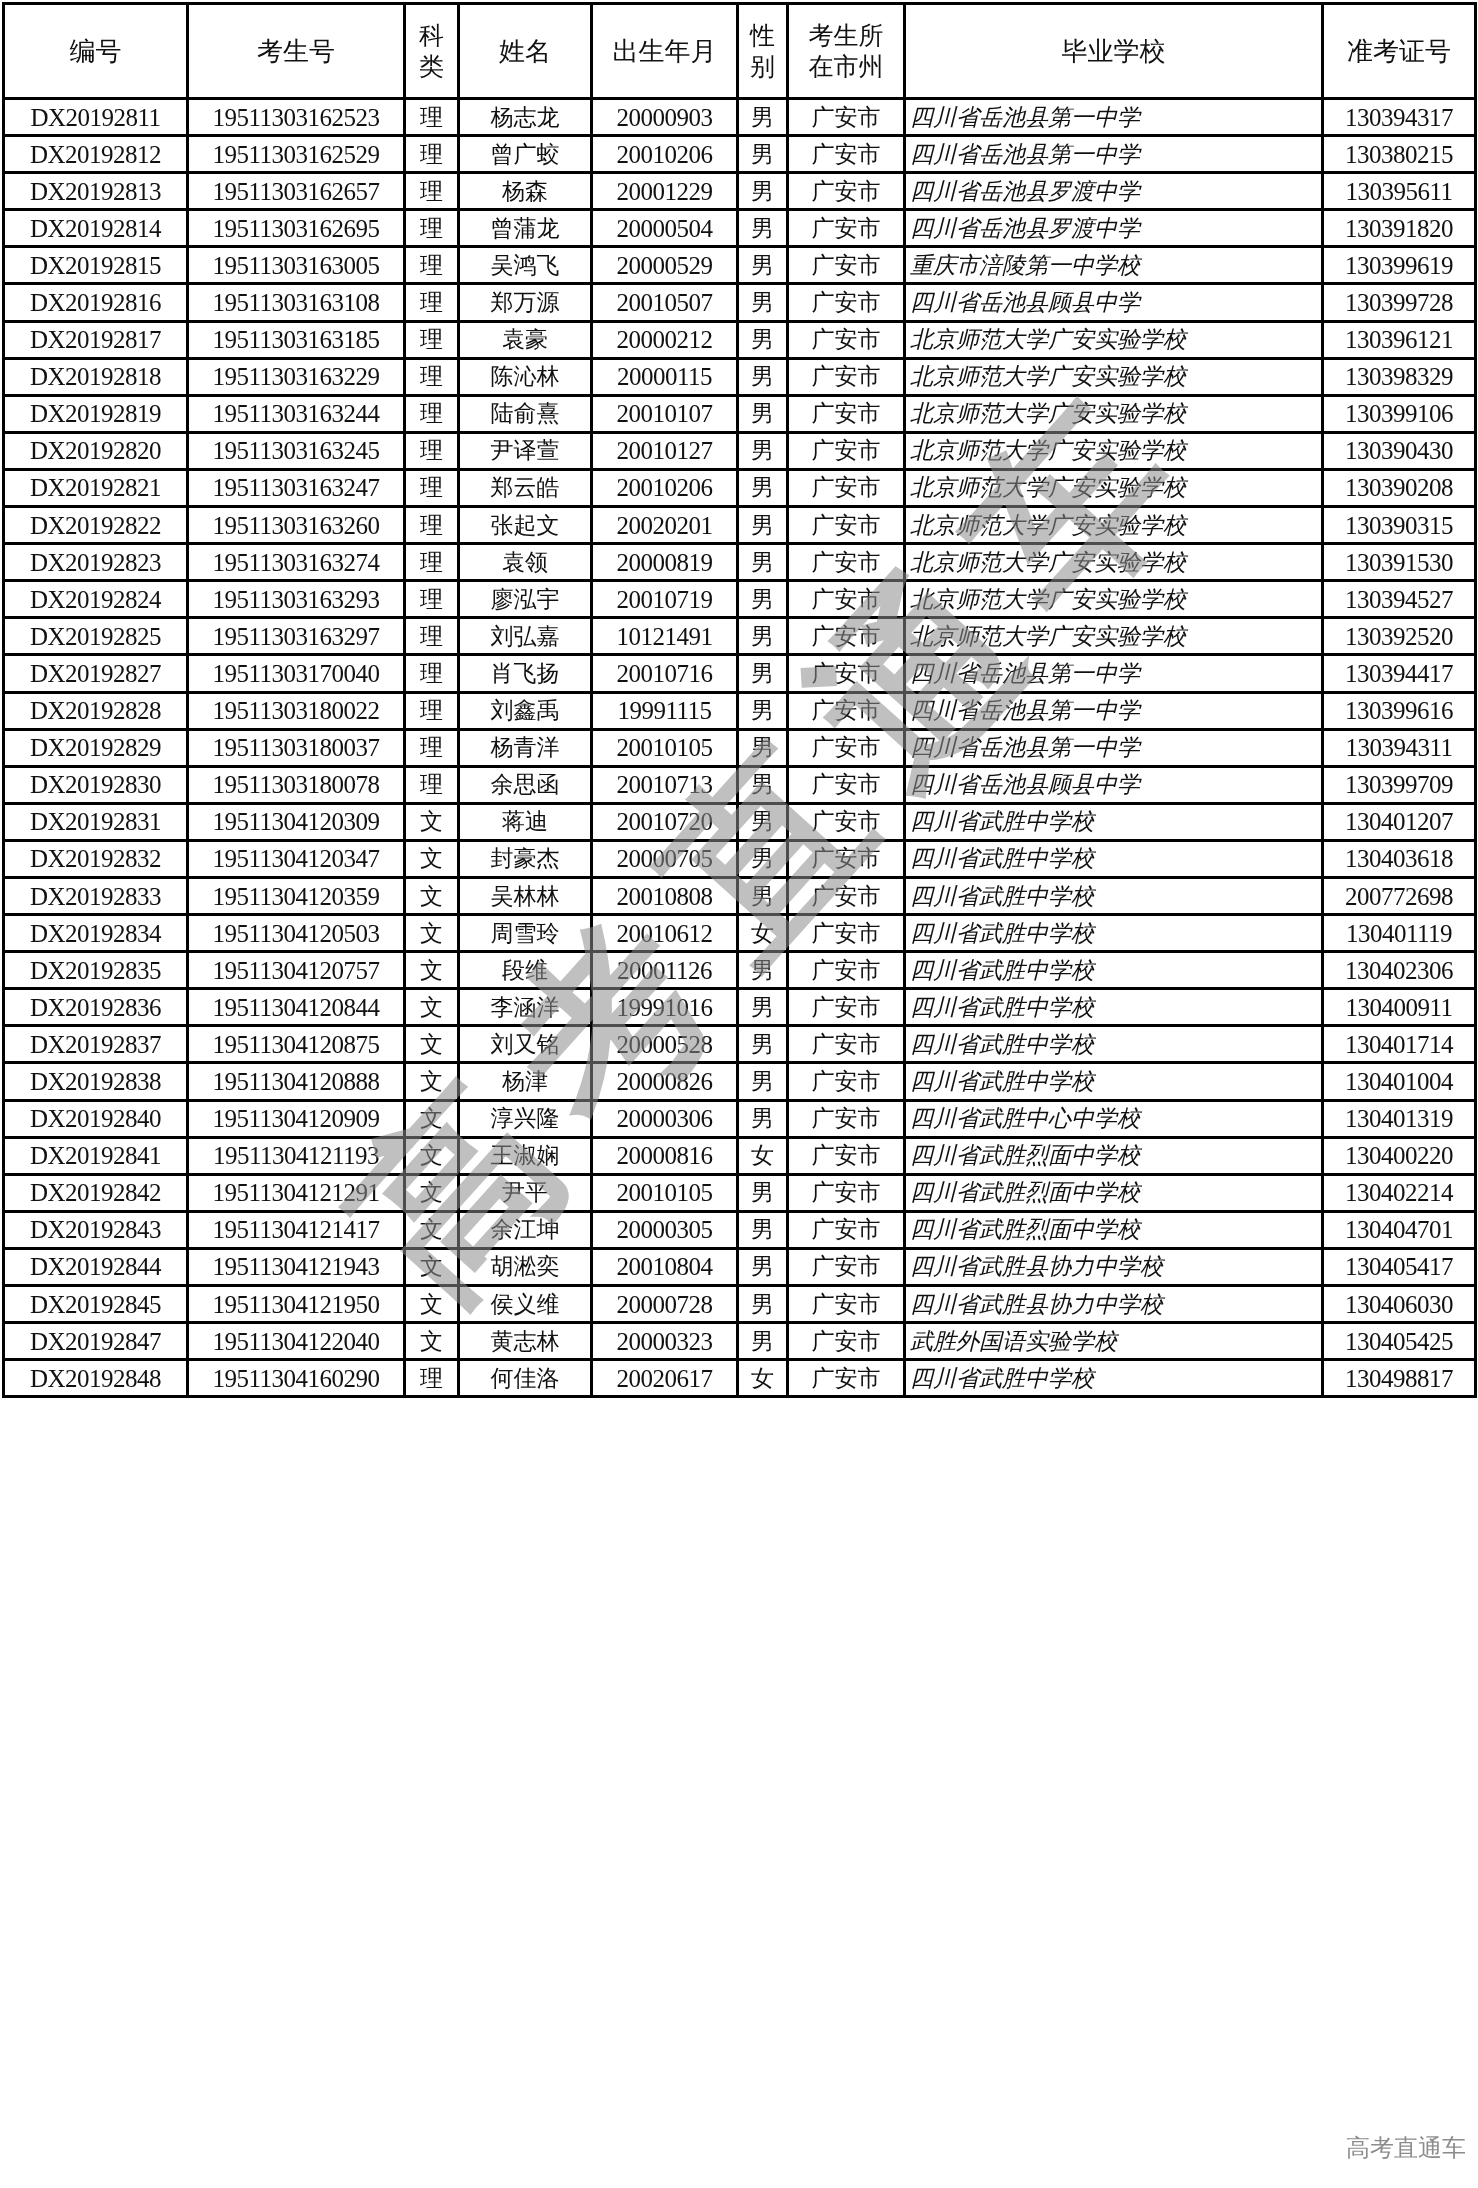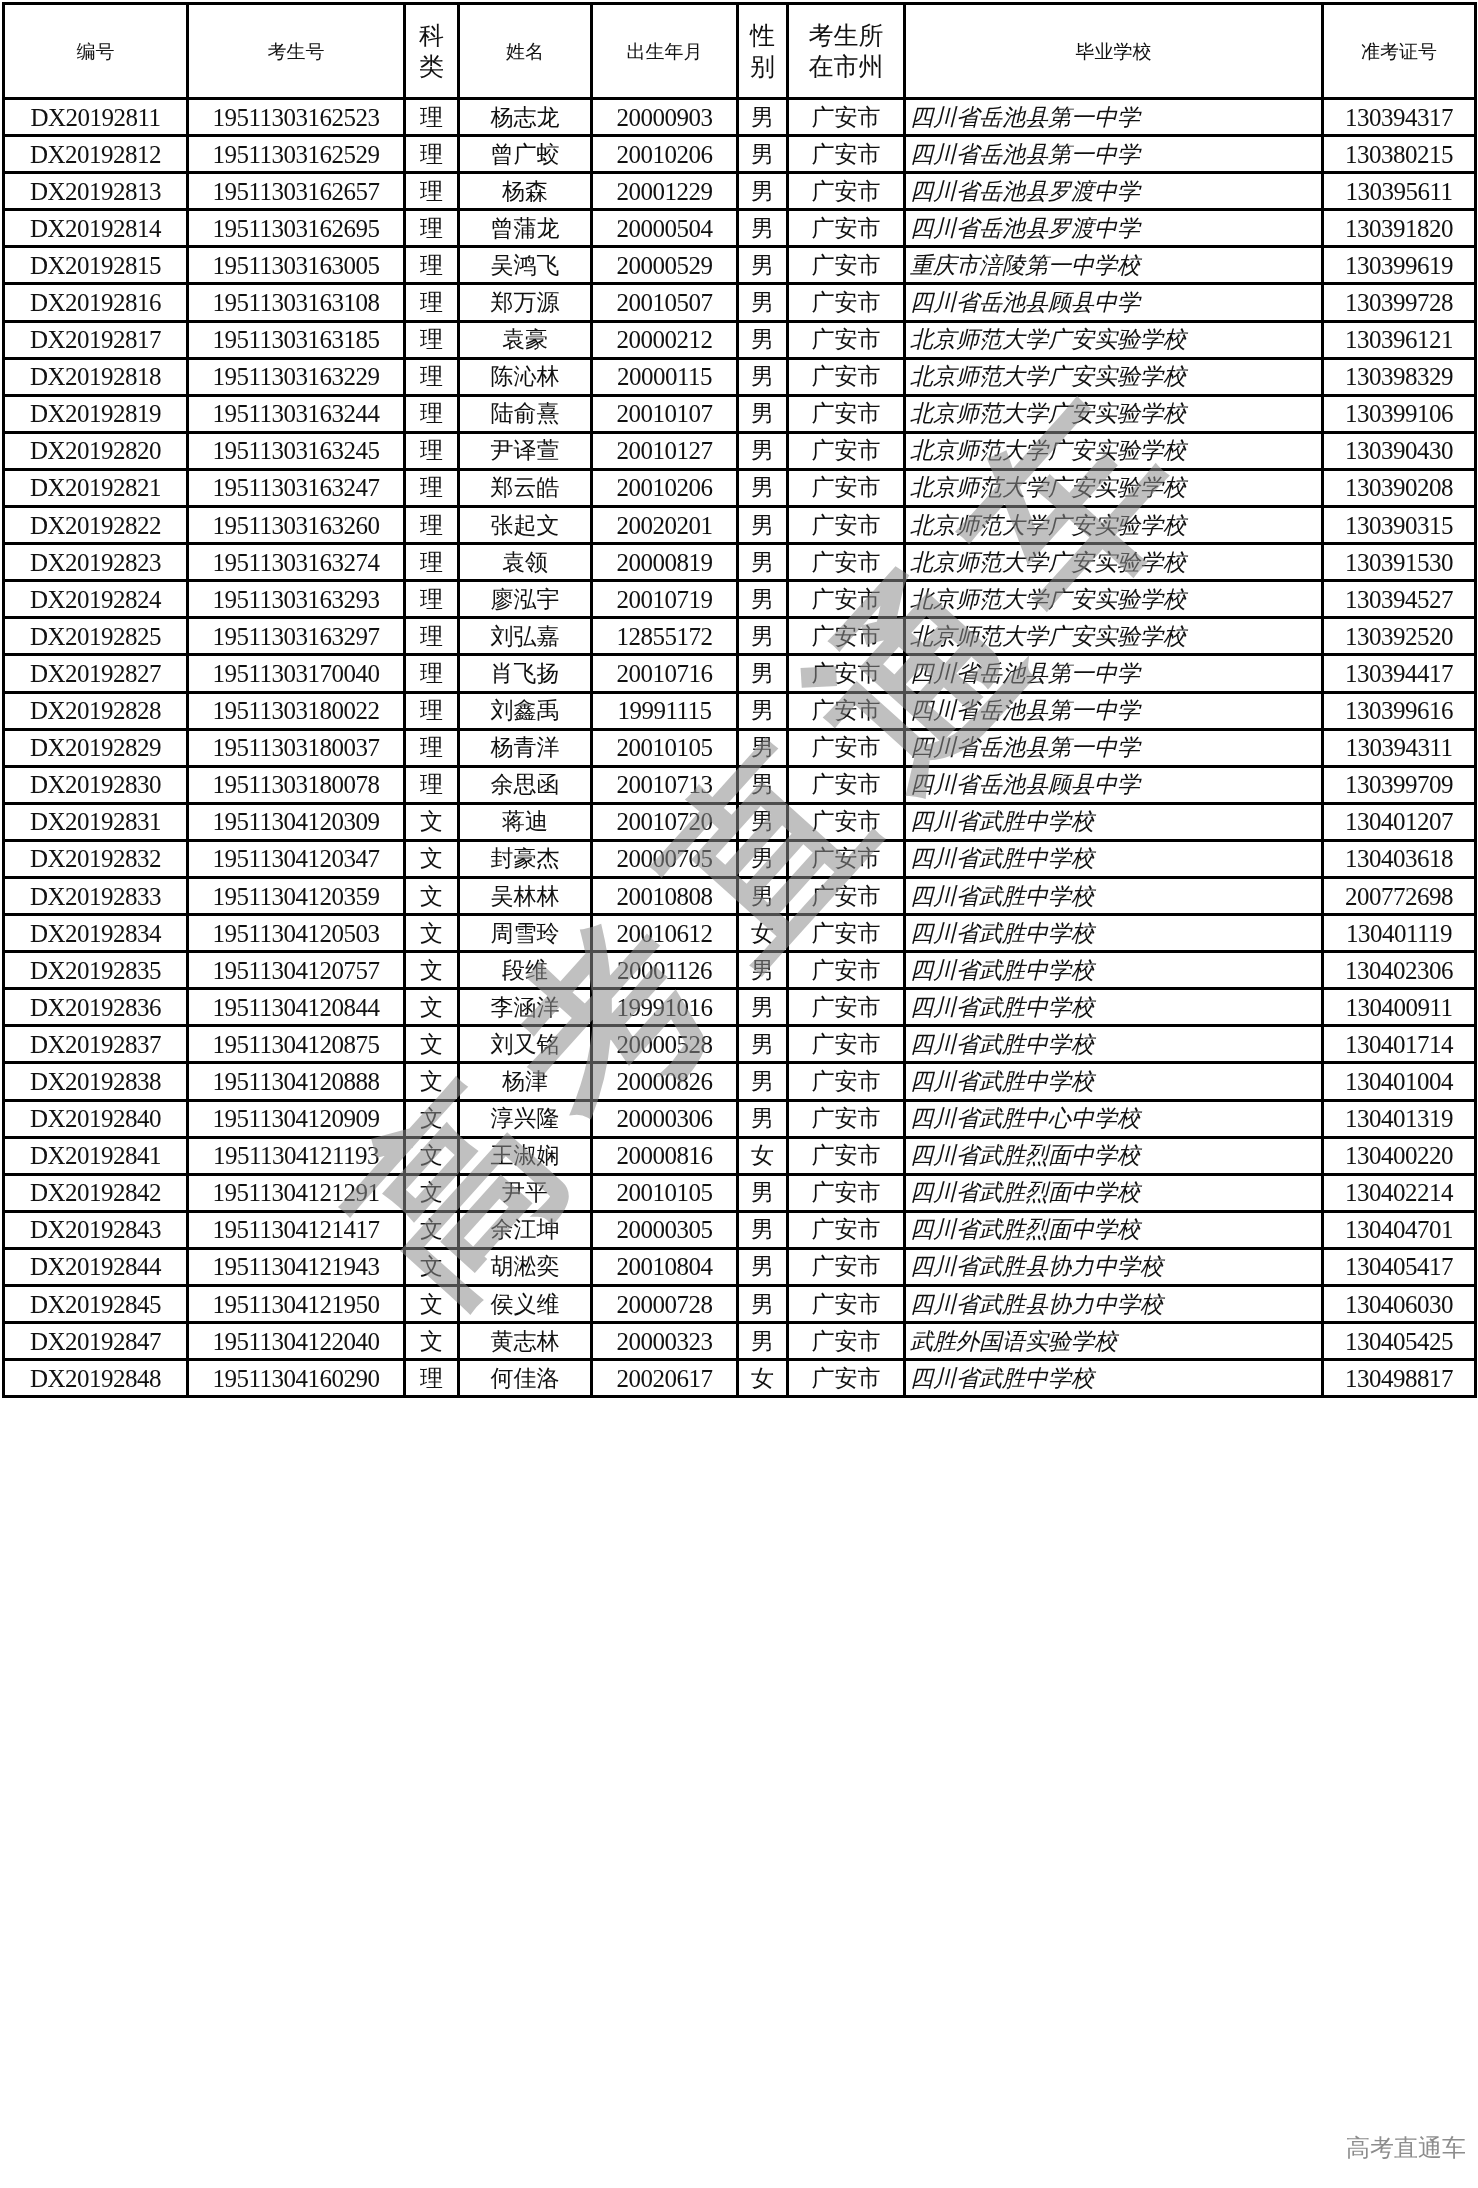--- a/index.html
+++ b/index.html
@@ -2,21 +2,21 @@
 <html><head>
 <meta charset="utf-8">
 <style>
   html, body { margin: 0; padding: 0; background: #ffffff; }
   body { width: 1478px; height: 2188px; position: relative; overflow: hidden;
          font-family: "Liberation Serif", "DejaVu Serif", serif; color: #111; }
   .sheet { position: absolute; left: 2px; top: 2px; }
   table { border-collapse: collapse; table-layout: fixed; }
   td, th { border: 3px solid #000; padding: 0; font-weight: normal;
            font-size: 24px; line-height: 1; white-space: nowrap; overflow: hidden; }
-  th { height: 92px; font-family: "DejaVu Sans", "Liberation Sans", sans-serif; font-size: 19px; }
+  th { height: 92px; font-family: "DejaVu Sans", "Liberation Sans", sans-serif; font-size: 26px; }
   th.stack { font-size: 25px; line-height: 1.25; }
   td { height: 34.1px; text-align: center; }
   td.left { text-align: left; padding-left: 4px; font-family: "DejaVu Sans", sans-serif; font-size: 23px; font-style: italic; }
   td.cjk { font-family: "DejaVu Sans", sans-serif; font-size: 23px; }
   td.num { letter-spacing: -0.5px; font-size: 25px; }
   .watermark { position: absolute; left: 300px; top: 1180px; transform: rotate(-48deg);
                transform-origin: left top; font-family: "DejaVu Sans", sans-serif;
                font-size: 190px; color: rgba(140,140,140,0.55); letter-spacing: 40px;
                pointer-events: none; white-space: nowrap; font-weight: bold; }
   .corner-mark { position: absolute; right: 12px; bottom: 24px; font-family: "DejaVu Sans", sans-serif;
@@ -207,21 +207,21 @@
           <td class="cjk">男</td>
           <td class="cjk">广安市</td>
           <td class="left">北京师范大学广安实验学校</td>
           <td class="num">130394527</td>
         </tr>
         <tr>
           <td class="num">DX20192825</td>
           <td class="num">19511303163297</td>
           <td class="cjk">理</td>
           <td class="cjk">刘弘嘉</td>
-          <td class="num">12855172</td>
+          <td class="num">10121491</td>
           <td class="cjk">男</td>
           <td class="cjk">广安市</td>
           <td class="left">北京师范大学广安实验学校</td>
           <td class="num">130392520</td>
         </tr>
         <tr>
           <td class="num">DX20192827</td>
           <td class="num">19511303170040</td>
           <td class="cjk">理</td>
           <td class="cjk">肖飞扬</td>

